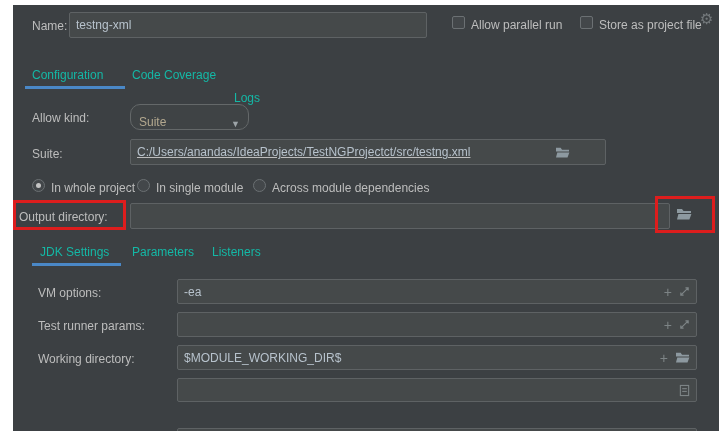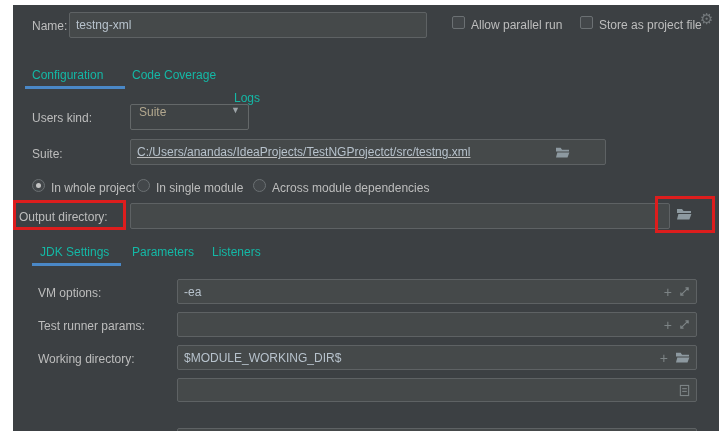--- a/index.html
+++ b/index.html
@@ -17,22 +17,22 @@
   .label { position: absolute; color: #bdbdbd; font-size: 12px; white-space: nowrap; line-height: 14px; }
   .field {
     position: absolute; background: #45494a; border: 1px solid #5e6264; border-radius: 2px;
     display: flex; align-items: center; padding: 0 6px; gap: 7px;
   }
   .field input {
     flex: 1; background: transparent; border: none; outline: none;
     color: #b7c2cc; font-family: "Liberation Sans", sans-serif; font-size: 12px; min-width: 0; padding: 0;
   }
   .combo {
-    position: absolute; background: #3f4345; border: 1px solid #646869; border-radius: 2px;
-    display: flex; align-items: flex-start; justify-content: space-between; padding: 0 8px;
+    position: absolute; background: #3f4345; border: 1px solid #646869; border-radius: 10px;
+    display: flex; align-items: flex-end; justify-content: space-between; padding: 0 8px;
   }
   .combo .combo-value { color: #b3a88f; font-size: 12px; }
   .combo .arrow { color: #9da4a8; font-size: 9px; }
   .checkbox { position: absolute; width: 13px; height: 13px; background: #43474a; border: 1px solid #6b7073; border-radius: 2px; }
   .radio { position: absolute; width: 13px; height: 13px; background: #43474a; border: 1px solid #6b7073; border-radius: 50%; }
   .radio.selected::after { content: ""; position: absolute; left: 3px; top: 3px; width: 5px; height: 5px; border-radius: 50%; background: #c4c4c4; }
   .tab { position: absolute; font-size: 12px; color: #14b8a6; line-height: 14px; }
   .tab-underline { position: absolute; height: 3px; background: #4a88c7; }
   .panel-border { position: absolute; border: 1px solid #50545
 6; pointer-events: none; }
@@ -61,21 +61,21 @@
 
   <span class="gear" style="left:687px; top:6px;">⚙</span>
 
   <span class="tab" style="left:19px; top:63px;">Configuration</span>
   <span class="tab" style="left:119px; top:63px;">Code Coverage</span>
   <span class="tab" style="left:221px; top:63px;margin-top:23px;">Logs</span>
   <div class="tab-underline" style="left:12px; top:81px; width:100px;"></div>
 
   <div class="panel-border" style="left:12px; top:84px; width:693px; height:342px;"></div>
 
-  <span class="label" style="left:19px; top:106px;">Users kind:</span>
+  <span class="label" style="left:19px; top:106px;">Allow kind:</span>
   <div class="combo" style="left:117px; top:99px; width:119px; height:26px;">
     <span class="combo-value">Suite</span>
     <span class="arrow">▼</span>
   </div>
 
   <span class="label" style="left:19px; top:142px;">Suite:</span>
   <div class="field" style="left:117px; top:134px; width:476px; height:26px;text-decoration:underline;">
     <input type="text" value="C:/Users/anandas/IdeaProjects/TestNGProjectct/src/testng.xml" style="">
     <span class="icon-btn">
       <svg viewBox="0 0 16 14" width="15" height="13">

